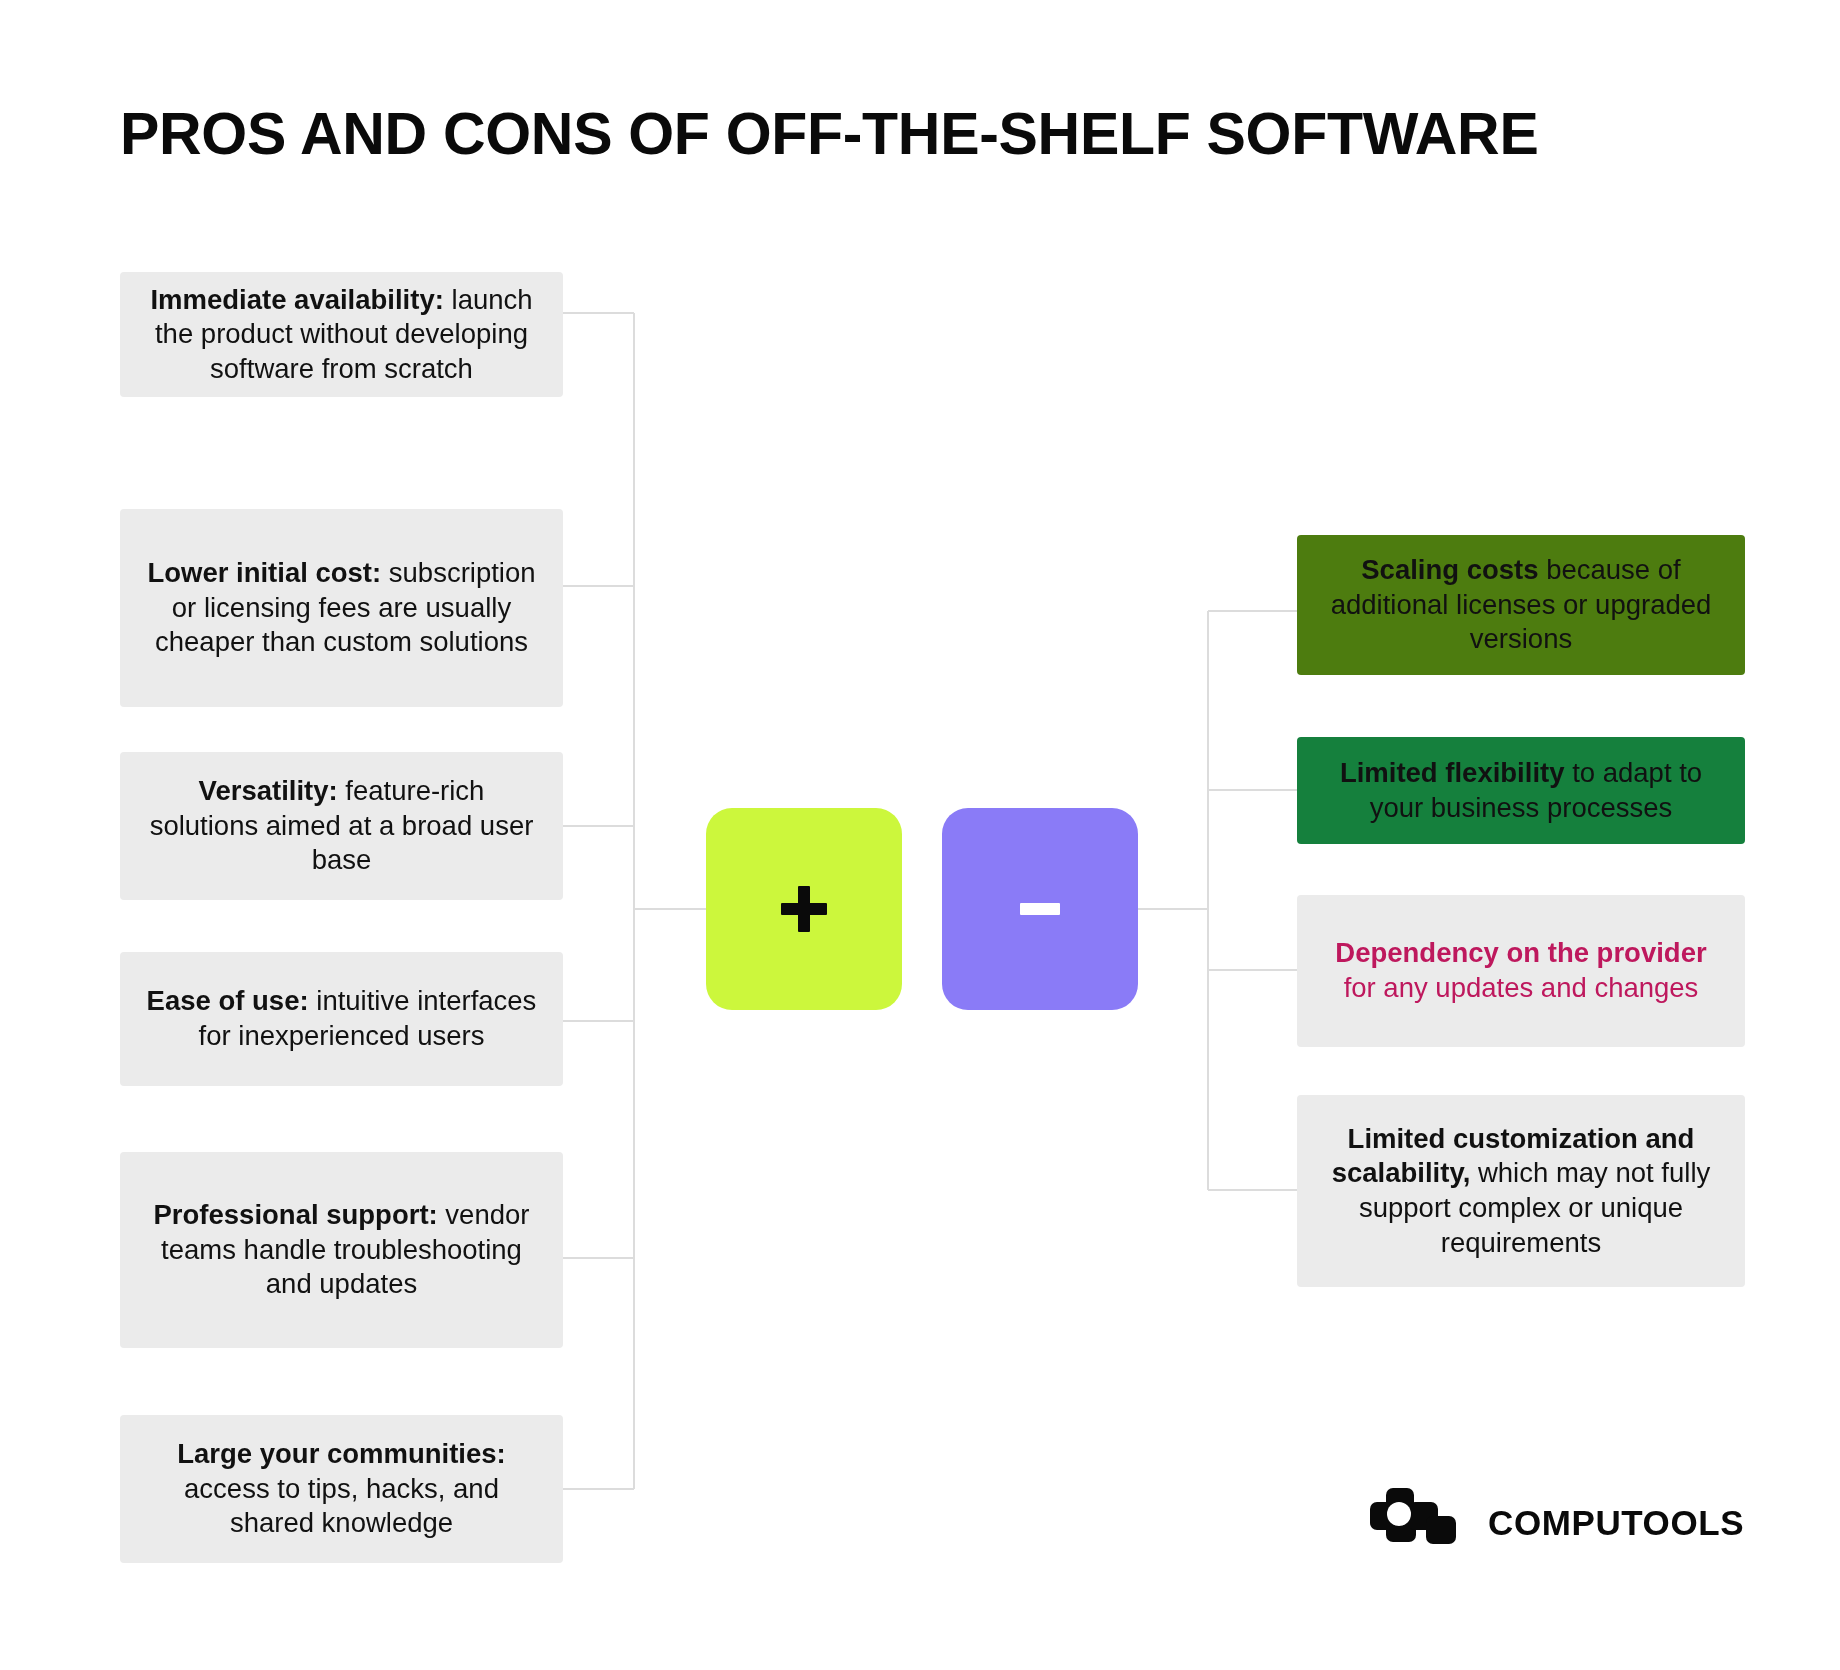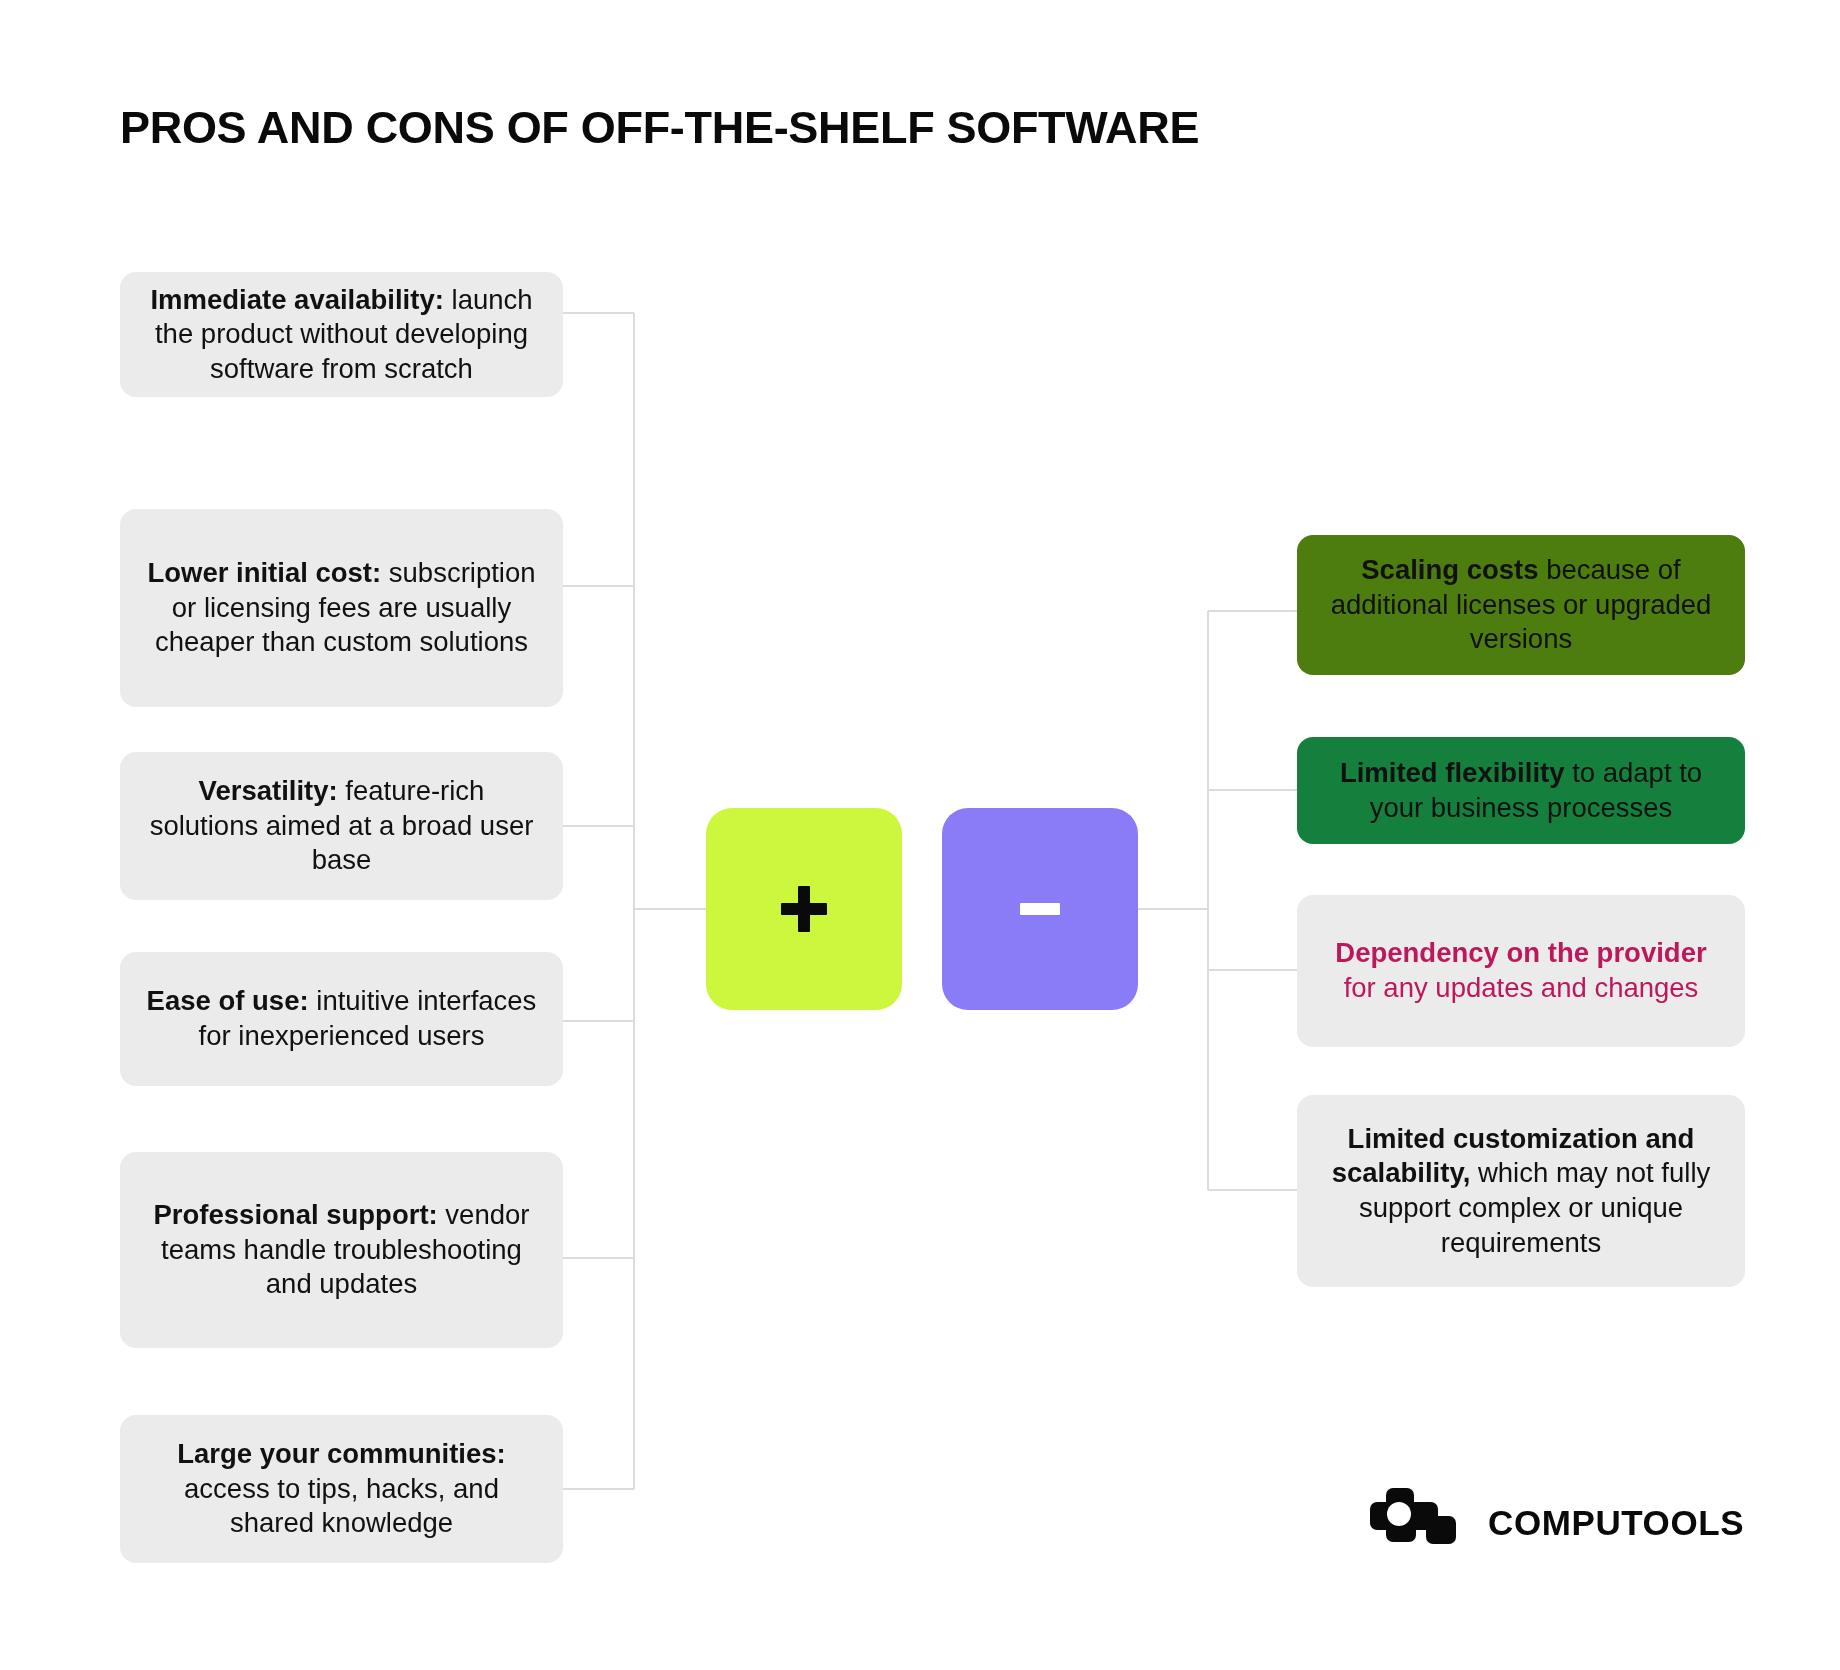--- a/index.html
+++ b/index.html
@@ -17,42 +17,42 @@
     height: 1670px;
     background: #ffffff;
     overflow: hidden;
   }
 
   
   .page-title {
     position: absolute;
     left: 120px;
     top: 104px;
-    font-size: 45px;
+    font-size: 59px;
     font-weight: 700;
     letter-spacing: -0.3px;
     color: #0a0a0a;
     white-space: nowrap;
     line-height: 1.05;
   }
 
   
   .wires {
     position: absolute;
     left: 0; top: 0;
     width: 1840px;
     height: 1670px;
     pointer-events: none;
   }
 
   
   .node {
     position: absolute;
     background: #ebebeb;
-    border-radius: 16px;
+    border-radius: 4px;
     box-sizing: border-box;
     display: flex;
     align-items: center;
     justify-content: center;
     padding: 10px 22px;
     text-align: center;
     color: #111111;
     font-size: 27.5px;
     line-height: 1.26;
   }

